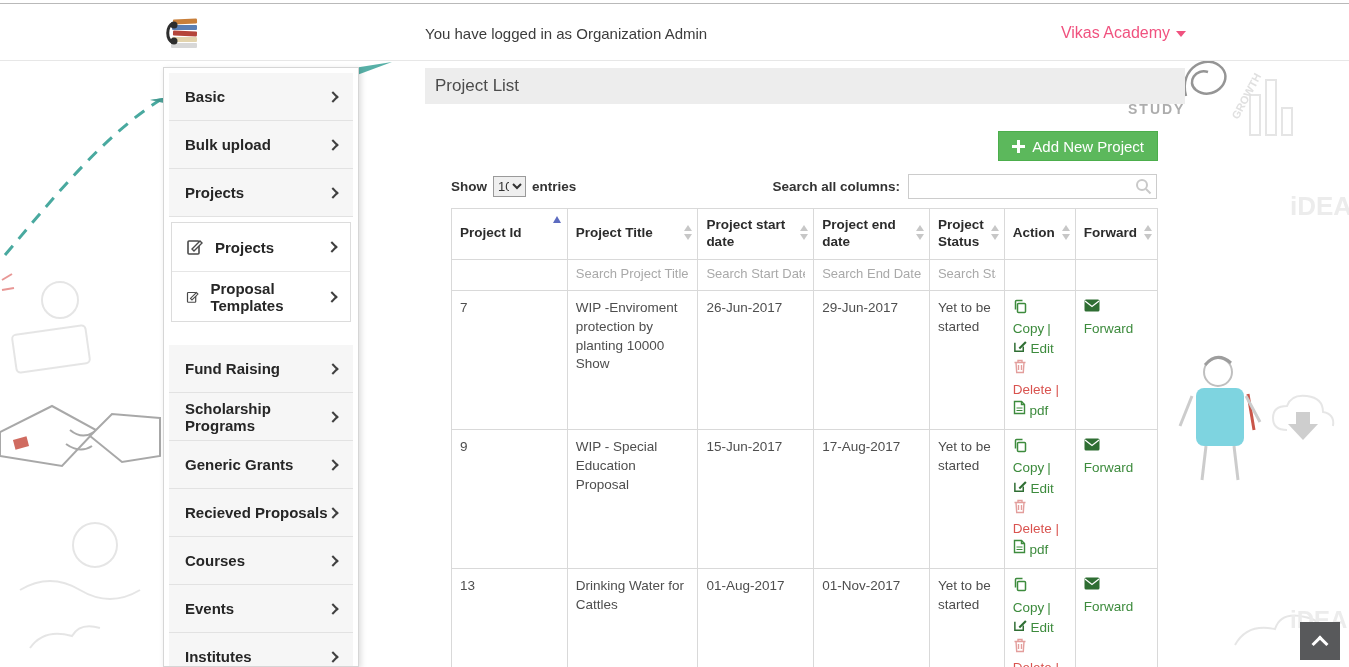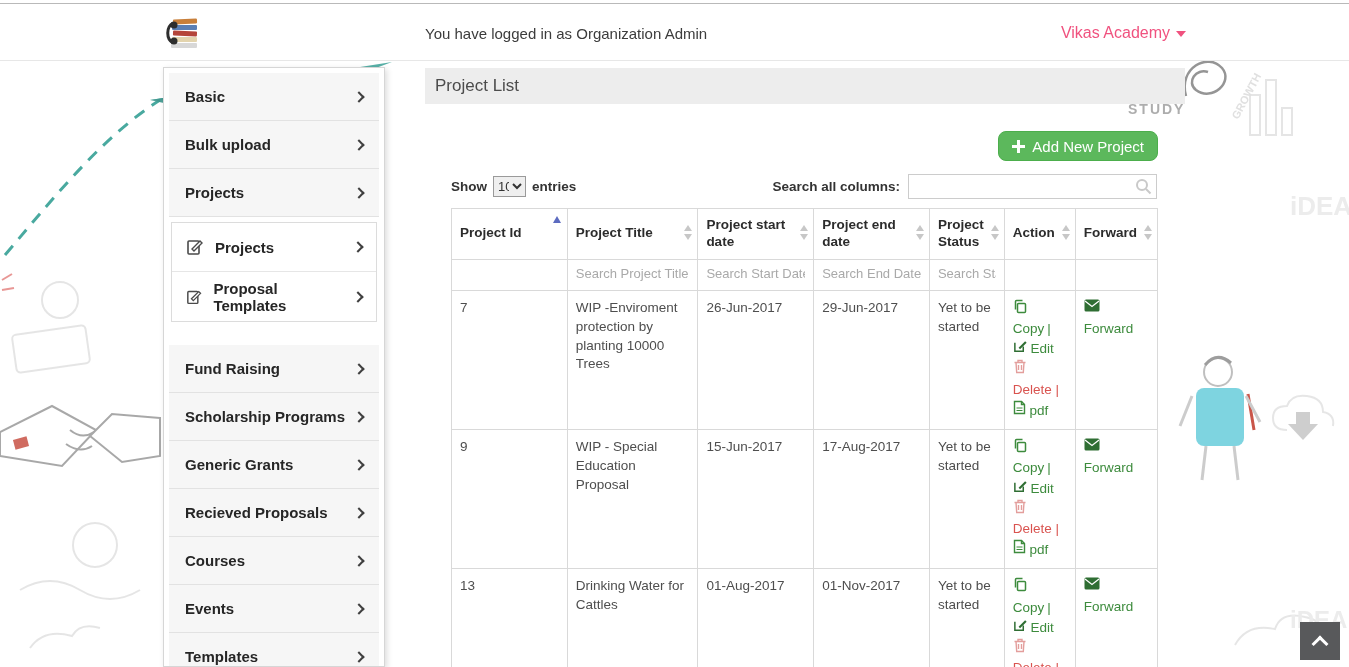--- a/index.html
+++ b/index.html
@@ -12,37 +12,37 @@
 
   
   .topline { position:absolute; top:0; left:0; right:0; height:4px; background:#fff; border-bottom:1px solid #b9b9b9; z-index:5; }
   .topbar { position:absolute; top:5px; left:0; right:0; height:56px; background:#fff; border-bottom:1px solid #e7e7e7; z-index:4; }
   .logo { position:absolute; left:163px; top:8px; width:40px; height:40px; }
   .welcome { position:absolute; left:425px; top:0; height:56px; display:flex; align-items:center; font-size:15px; color:#3c3c3c; }
   .account { position:absolute; right:163px; top:0; height:56px; display:flex; align-items:center; gap:6px; color:#f0527f; font-size:16px; cursor:pointer; }
   .caret-down { width:0; height:0; border-left:5px solid transparent; border-right:5px solid transparent; border-top:6px solid #f0527f; margin-top:2px; }
 
   
-  .sidebar { position:absolute; left:163px; top:67px; bottom:0; width:222px; background:#fff; border:1px solid #d6d6d6; box-shadow:2px 2px 6px rgba(0,0,0,.14); z-index:3; padding:5px 5px 0 5px; overflow:hidden; }
+  .sidebar { position:absolute; left:163px; top:67px; bottom:0; width:196px; background:#fff; border:1px solid #d6d6d6; box-shadow:2px 2px 6px rgba(0,0,0,.14); z-index:3; padding:5px 5px 0 5px; overflow:hidden; }
   .side-item { position:relative; height:48px; display:flex; align-items:center; padding:0 16px; background:#f6f6f6; border-bottom:1px solid #e2e2e2; font-size:15px; font-weight:700; color:#262626; cursor:pointer; }
   .side-item::before { content:""; position:absolute; left:-14px; top:50%; width:4px; height:4px; margin-top:-2px; background:#3a3a3a; }
   .chev { width:8px; height:8px; border-right:2px solid #3f3f3f; border-bottom:2px solid #3f3f3f; transform:rotate(-45deg); margin-left:auto; flex:none; }
   .submenu { margin:5px 2px 23px 2px; border:1px solid #dcdcdc; background:#fff; }
   .sub-item { position:relative; height:49px; display:flex; align-items:center; gap:11px; padding:0 14px; background:#fff; border-bottom:1px solid #e6e6e6; font-size:15px; font-weight:700; color:#262626; cursor:pointer; }
   .sub-item:last-child { border-bottom:none; }
   .sub-item::before { content:""; position:absolute; left:-22px; top:50%; width:4px; height:4px; margin-top:-2px; background:#3a3a3a; }
   .sub-item .chev { border-color:#3f3f3f; }
   .sub-item .chev.tight { margin-left:1px; }
 
   
   .title-bar { position:absolute; left:425px; top:68px; width:760px; height:36px; background:#ededed; display:flex; align-items:center; padding-left:10px; font-size:17px; color:#4c4c4c; z-index:2; }
   .panel { position:absolute; left:425px; top:115px; width:736px; height:552px; background:#fff; z-index:1; padding:16px 3px 0 26px; }
 
   .add-row { display:flex; justify-content:flex-end; }
-  .btn-add { display:flex; align-items:center; gap:7px; height:30px; padding:0 13px; background:#5cb85c; border:1px solid #4cae4c; border-radius:8px; color:#fff; font-size:15px; cursor:pointer; font-family:inherit; }
+  .btn-add { display:flex; align-items:center; gap:7px; height:30px; padding:0 13px; background:#5cb85c; border:1px solid #4cae4c; border-radius:0; color:#fff; font-size:15px; cursor:pointer; font-family:inherit; }
 
   .controls { display:flex; align-items:center; margin-top:13px; padding-right:1px; }
   .show-group { display:flex; align-items:center; gap:6px; font-size:13.5px; font-weight:700; color:#333; }
   .show-select { width:33px; height:21px; border:1px solid #9a9a9a; font-size:13px; font-family:inherit; color:#333; }
   .search-group { margin-left:auto; display:flex; align-items:center; gap:8px; font-size:13.5px; font-weight:700; color:#333; }
   .search-wrap { position:relative; }
   .search-input { width:249px; height:25px; border:1px solid #ccc; padding:2px 26px 2px 8px; font-size:13px; font-family:inherit; color:#555; }
   .search-wrap svg { position:absolute; right:5px; top:4px; }
 
   table { border-collapse:collapse; table-layout:fixed; margin-top:9px; }
@@ -188,21 +188,21 @@
     </div>
     <div class="side-item">
       <span>Courses</span>
       <span class="chev"></span>
     </div>
     <div class="side-item">
       <span>Events</span>
       <span class="chev"></span>
     </div>
     <div class="side-item">
-      <span>Templates</span>
+      <span>Institutes</span>
       <span class="chev"></span>
     </div>
   </div>
 
   <div class="title-bar">
     <span>Project List</span>
   </div>
 
   <div class="panel">
 
@@ -301,21 +301,21 @@
           <td><input class="filter-input" placeholder="Search Start Date" style=""></td>
           <td><input class="filter-input" placeholder="Search End Date" style=""></td>
           <td><input class="filter-input" placeholder="Search Status" style=""></td>
           <td></td>
           <td></td>
         </tr>
       </thead>
       <tbody id="rows-body">
   <tr class="data-row">
     <td class="col-id">7</td>
-    <td class="col-title">WIP -Enviroment protection by planting 10000 Trees</td>
+    <td class="col-title">WIP -Enviroment protection by planting 10000 Show</td>
     <td class="col-date">26-Jun-2017</td>
     <td class="col-date">29-Jun-2017</td>
     <td class="col-status">Yet to be started</td>
     <td class="col-action">
       <div class="act">
         <div>
           <svg width="15" height="15" viewBox="0 0 15 15">
             <rect x="4.5" y="4.5" width="8" height="9" rx="1" fill="none" stroke="#3d8b3d" stroke-width="1.5"></rect>
             <path d="M2.5 10.5 v-8 a1 1 0 0 1 1 -1 h6" fill="none" stroke="#3d8b3d" stroke-width="1.5"></path>
           </svg>

